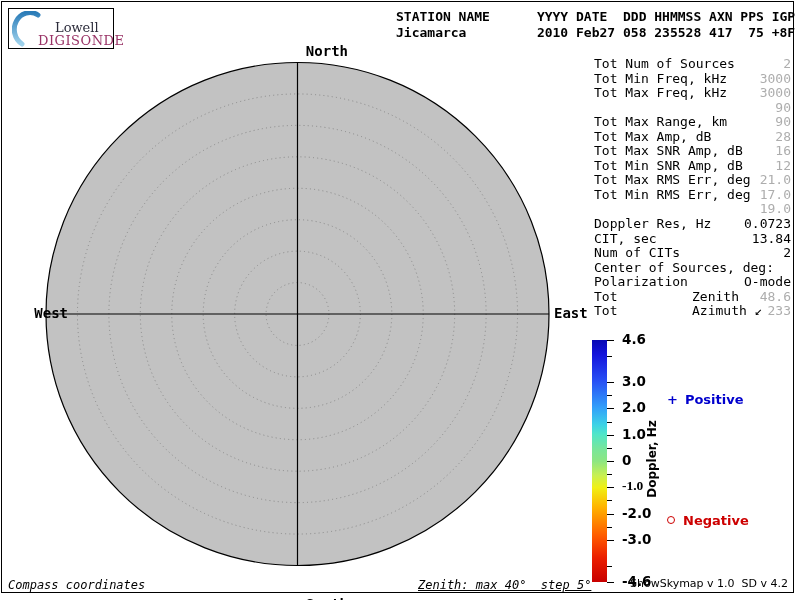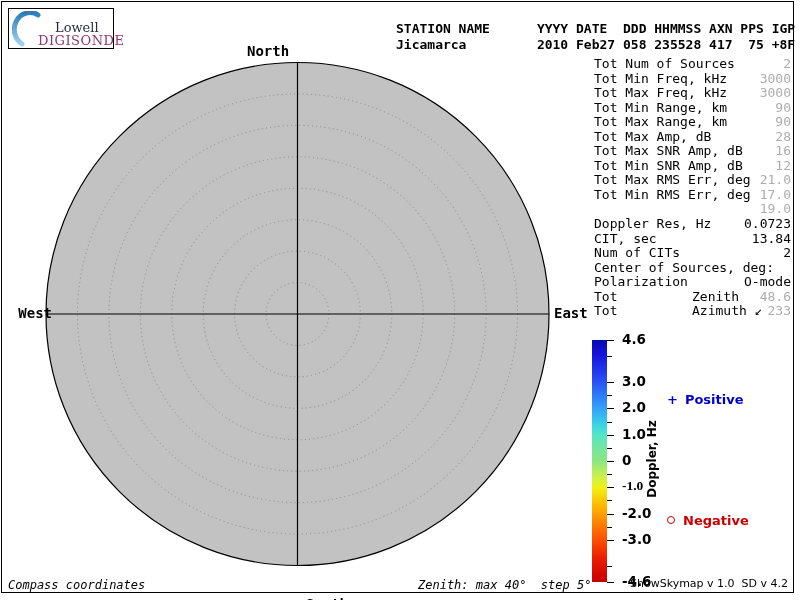--- a/index.html
+++ b/index.html
@@ -11,32 +11,32 @@
   
   .frame{position:absolute;left:1px;top:1px;width:791px;height:590px;border:1px solid #000;}
 
   
   .logo-box{position:absolute;left:8px;top:8px;width:104px;height:39px;border:1px solid #000;background:#fff;}
   .logo-crescent{position:absolute;left:3px;top:2px;}
   .logo-top{position:absolute;left:46px;top:11px;font-family:"DejaVu Serif", serif;font-size:13px;color:#2b2b3a;}
   .logo-bottom{position:absolute;left:17px;top:24px;font-family:"DejaVu Serif", serif;font-size:13px;font-weight:400;letter-spacing:0.5px;color:#993366;margin-left:12px;}
 
   
-  .hdr{position:absolute;left:396px;top:9px;font:bold 13px/16px "DejaVu Sans Mono", monospace;white-space:pre;color:#000;margin-top:12px;}
+  .hdr{position:absolute;left:396px;top:9px;font:bold 13px/16px "DejaVu Sans Mono", monospace;white-space:pre;color:#000;}
 
   
   .skymap{position:absolute;left:0;top:0;}
   .ring{fill:none;stroke:#888888;stroke-width:1;stroke-dasharray:1 3.2;}
   .axis{stroke:#000;stroke-width:1.2;}
 
   
   .compass{position:absolute;font:bold 14px "DejaVu Sans Mono", monospace;color:#000;}
-  .c-north{left:247px;top:43px;width:101px;text-align:left;}
+  .c-north{left:247px;top:43px;width:101px;text-align:right;}
   .c-south{left:247px;top:596px;width:101px;text-align:right;text-decoration:underline;}
-  .c-west{left:0px;top:305px;width:52px;text-align:right;}
+  .c-west{left:16px;top:305px;width:52px;text-align:right;}
   .c-east{left:554px;top:305px;width:60px;text-align:left;}
 
   
   .stats{position:absolute;left:594px;top:57px;width:197px;font:13px/14.55px "DejaVu Sans Mono", monospace;color:#000;}
   .stat-row{position:relative;height:14.55px;white-space:pre;}
   .s-label{position:absolute;left:0;}
   .s-mid{position:absolute;left:98px;}
   .s-val{position:absolute;right:0;}
   .s-val.dim{color:#adadad;}
 
@@ -51,21 +51,21 @@
 
   
   .legend-pos{position:absolute;left:667px;top:392px;font:bold 13px "DejaVu Sans", sans-serif;white-space:nowrap;}
   .legend-neg{position:absolute;left:667px;top:513px;font:bold 13px "DejaVu Sans", sans-serif;white-space:nowrap;}
   .legend-sym{display:inline-block;margin-right:7px;}
   .circle-icon{display:inline-block;width:6px;height:6px;border:1.6px solid currentColor;border-radius:50%;margin-right:8px;vertical-align:1px;}
 
   
   .foot{position:absolute;top:578px;font:italic 12px "DejaVu Sans Mono", monospace;color:#000;white-space:pre;}
   .f-left{left:8px;}
-  .f-center{left:418px;}
+  .f-center{left:418px;text-decoration:underline;}
   .f-right{position:absolute;top:577px;left:630px;width:140px;text-align:right;font:11px "DejaVu Sans", sans-serif;font-style:normal;color:#000;white-space:pre;}
 </style>
 </head>
 <body>
 
 <div class="frame"></div>
 
 <div class="logo-box">
   <svg class="logo-crescent" width="34" height="36" viewBox="0 0 34 36">
     <defs>
@@ -98,21 +98,21 @@
 
 <div class="compass c-north">North</div>
 <div class="compass c-south">South</div>
 <div class="compass c-west">West</div>
 <div class="compass c-east">East</div>
 
 <div class="stats">
     <div class="stat-row"><span class="s-label">Tot Num of Sources</span><span class="s-val dim">2</span></div>
     <div class="stat-row"><span class="s-label">Tot Min Freq, kHz</span><span class="s-val dim">3000</span></div>
     <div class="stat-row"><span class="s-label">Tot Max Freq, kHz</span><span class="s-val dim">3000</span></div>
-    <div class="stat-row"><span class="s-label">Tot Min Range, km</span><span class="s-val dim">90</span></div>
+    <div class="stat-row"><span class="s-val dim">90</span></div>
     <div class="stat-row"><span class="s-label">Tot Max Range, km</span><span class="s-val dim">90</span></div>
     <div class="stat-row"><span class="s-label">Tot Max Amp, dB</span><span class="s-val dim">28</span></div>
     <div class="stat-row"><span class="s-label">Tot Max SNR Amp, dB</span><span class="s-val dim">16</span></div>
     <div class="stat-row"><span class="s-label">Tot Min SNR Amp, dB</span><span class="s-val dim">12</span></div>
     <div class="stat-row"><span class="s-label">Tot Max RMS Err, deg</span><span class="s-val dim">21.0</span></div>
     <div class="stat-row"><span class="s-label">Tot Min RMS Err, deg</span><span class="s-val dim">17.0</span></div>
     <div class="stat-row"><span class="s-val dim">19.0</span></div>
     <div class="stat-row"><span class="s-label">Doppler Res, Hz</span><span class="s-val">0.0723</span></div>
     <div class="stat-row"><span class="s-label">CIT, sec</span><span class="s-val">13.84</span></div>
     <div class="stat-row"><span class="s-label">Num of CITs</span><span class="s-val">2</span></div>

